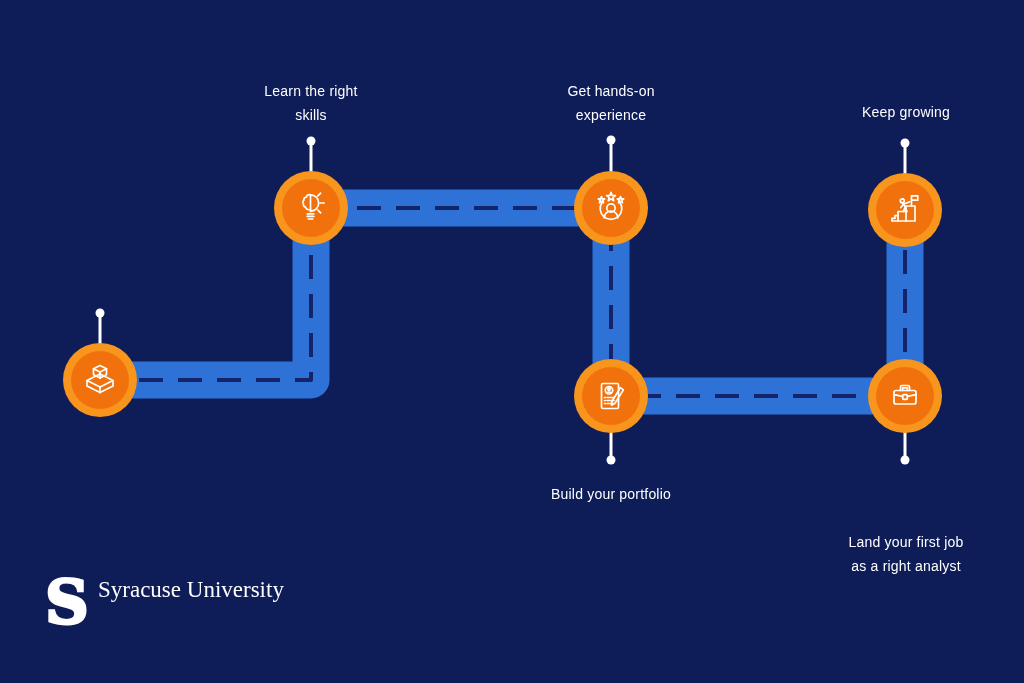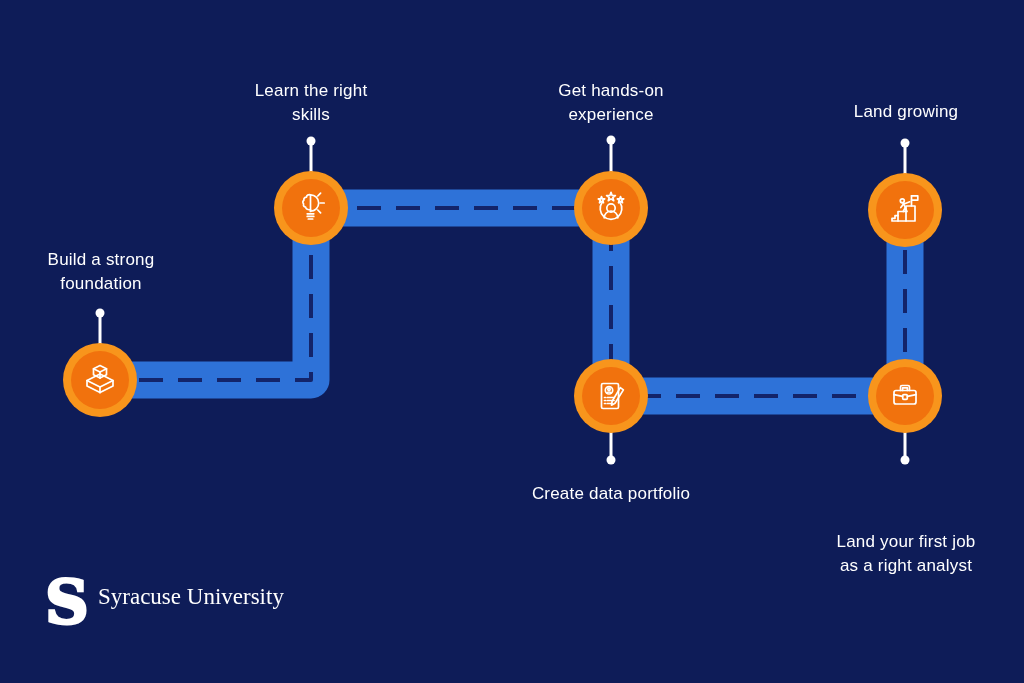--- a/index.html
+++ b/index.html
@@ -5,29 +5,29 @@
   html,body{margin:0;padding:0;background:#0E1C58;}
   .canvas{
     position:relative;width:1024px;height:683px;overflow:hidden;
     background:#0E1C58;
     font-family:"Liberation Sans",sans-serif;
   }
   .art{position:absolute;left:0;top:0;}
   .step-label{
     position:absolute;transform:translateX(-50%);
     text-align:center;color:#FFFFFF;
-    font-size:17px;line-height:24px;letter-spacing:.2px;
+    font-size:14px;line-height:24px;letter-spacing:.2px;
     white-space:nowrap;
   }
   .footer{
     position:absolute;left:46px;top:574px;
     display:flex;align-items:flex-start;color:#FFFFFF;
   }
   .logo-s-box{width:42px;height:56px;flex:0 0 auto;}
-  .logo-text{margin-left:10px;margin-top:10px;font-family:"Liberation Serif","DejaVu Serif",serif;}
+  .logo-text{margin-left:10px;margin-top:3px;font-family:"Liberation Serif","DejaVu Serif",serif;}
   .logo-uni{font-size:23px;line-height:26px;}
   .logo-school{font-size:22px;line-height:25px;}
 </style>
 </head>
 <body>
 
 <div class="canvas">
 
   <svg class="art" width="1024" height="683" viewBox="0 0 1024 683">
 
@@ -156,46 +156,42 @@
         <path d="M26.5 5.8 h6.3 v4.3 h-6.3"></path>
         <circle cx="17.3" cy="10.8" r="2"></circle>
         <path d="M18 12.6 L20.3 17.5"></path>
         <path d="M18.3 14.2 L24.8 11.8"></path>
         <path d="M18 14.8 L15.8 17.5"></path>
         <path d="M20.3 17.5 L18.2 21.5 M20.3 17.5 L22 21.5"></path>
       </g>
     </g>
   </svg>
 
-  <div class="step-label" style="left:101px;top:248px;">
-    <div>Build a strong</div>
-    <div>foundation</div>
-  </div>
 
   <div class="step-label" style="left:311px;top:79px;">
     <div>Learn the right</div>
     <div>skills</div>
   </div>
 
   <div class="step-label" style="left:611px;top:79px;">
     <div>Get hands-on</div>
     <div>experience</div>
   </div>
 
   <div class="step-label" style="left:611px;top:482px;">
-    <div>Create data portfolio</div>
+    <div>Build your portfolio</div>
   </div>
 
   <div class="step-label" style="left:906px;top:482px;margin-top:48px;">
     <div>Land your first job</div>
     <div>as a right analyst</div>
   </div>
 
   <div class="step-label" style="left:906px;top:100px;">
-    <div>Land growing</div>
+    <div>Keep growing</div>
   </div>
 
   <div class="footer">
     <svg class="logo-s-box" viewBox="0 0 38 56">
       <text x="19" y="49" text-anchor="middle" font-family="DejaVu Serif, serif" font-weight="bold" font-size="60" fill="#FFFFFF" stroke="#FFFFFF" stroke-width="3">S</text>
     </svg>
     <div class="logo-text">
       <div class="logo-uni">Syracuse University</div>
     </div>
   </div>

